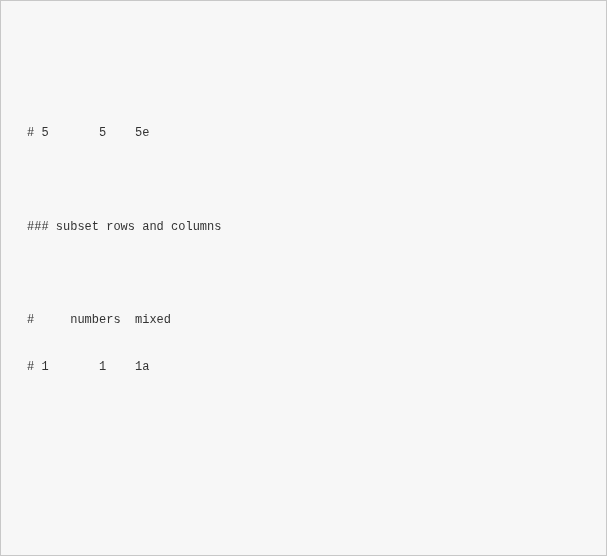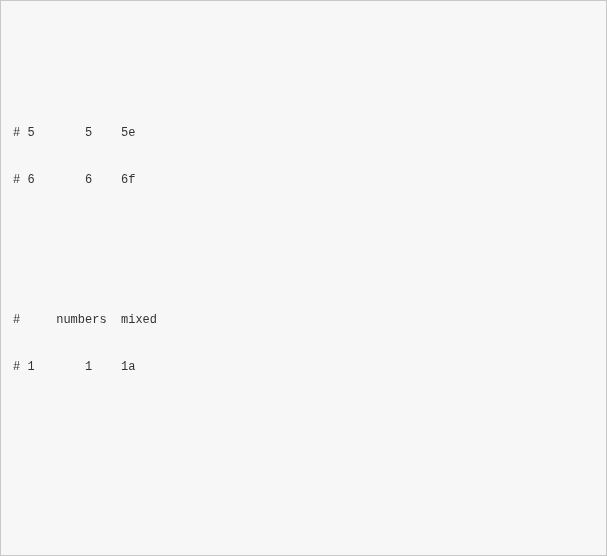--- a/index.html
+++ b/index.html
@@ -15,35 +15,36 @@
       font-family: "Courier New", Courier, monospace;
       font-size: 12px;
       line-height: 1.95;
       color: #333;
       padding: 4px 12px 0 12px;
       overflow: hidden;
       white-space: pre;
     }
     .code-line {
       display: block;
+      margin-left: 14px;
     }
     .blank-line {
       display: block;
       height: 1.95em;
     }
   </style>
 </head>
 <body>
 
 
 
 <div>
 <span class="code-line"># 5       5    5e</span>
-<span class="code-line"># 6       6    6f</span>
 <span class="blank-line"></span>
+<span class="code-line">### subset rows and columns</span>
 <span class="blank-line"></span>
 <span class="code-line">#     numbers  mixed</span>
 <span class="code-line"># 1       1    1a</span>
 
 
 
 
 
 
 

